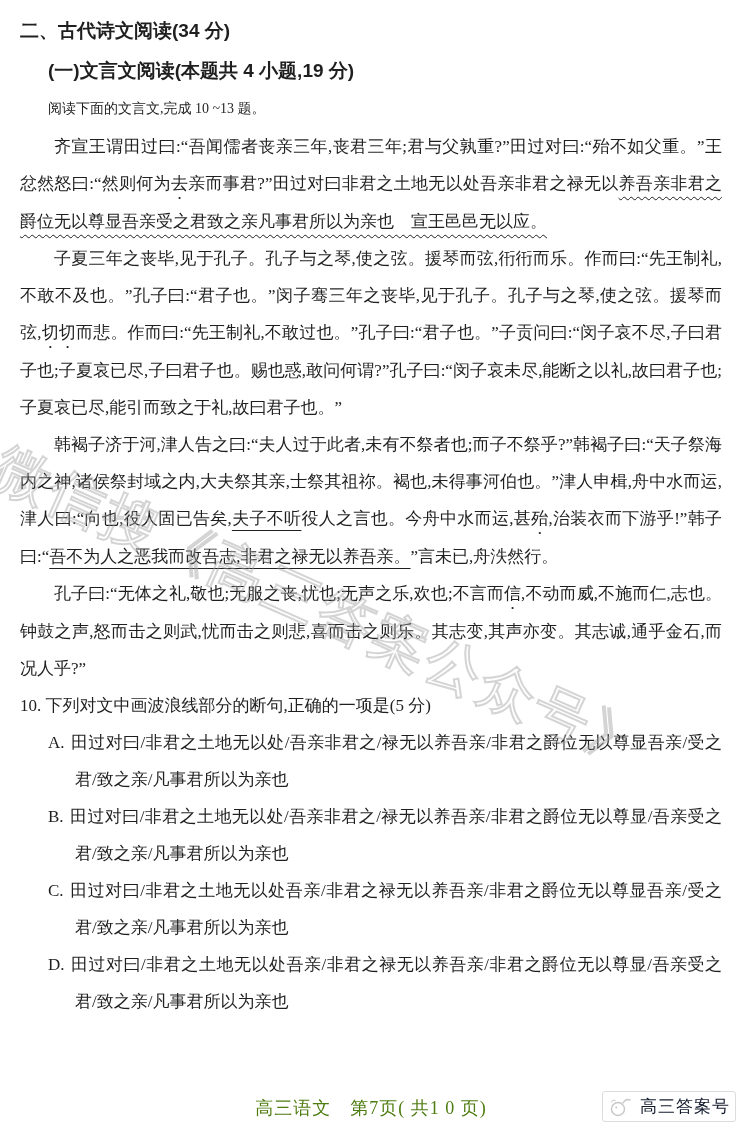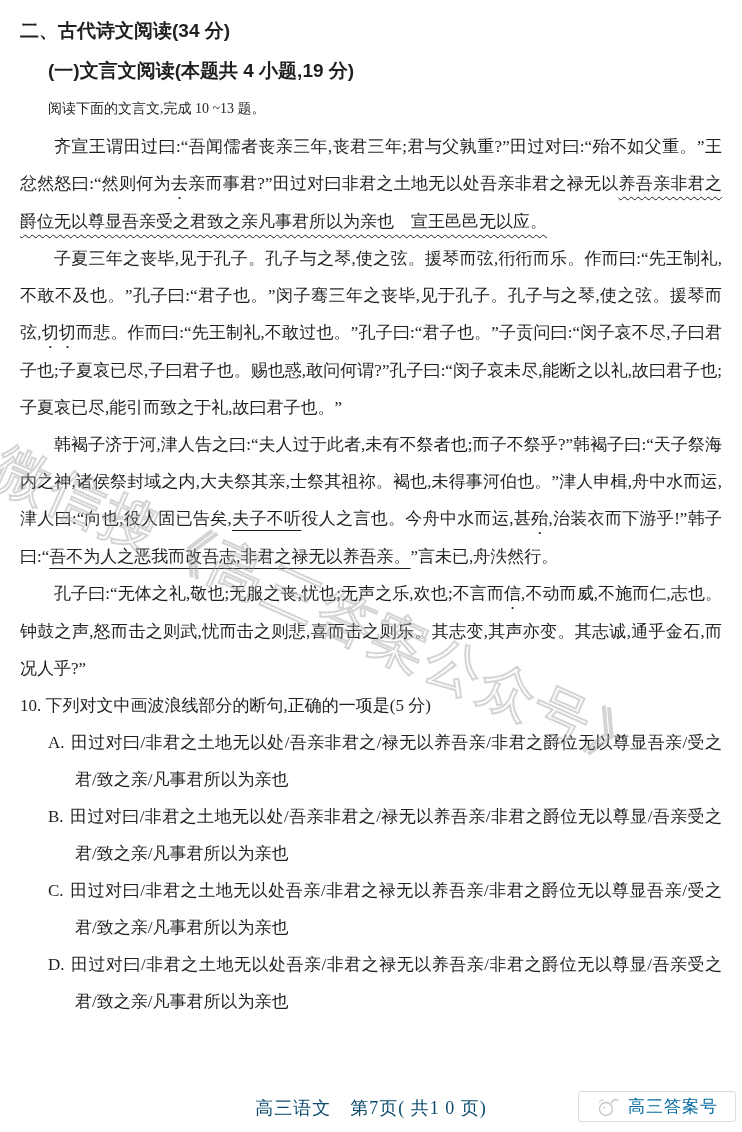--- a/index.html
+++ b/index.html
@@ -49,39 +49,39 @@
   .q-num{font-weight:normal;}
   .option{
     margin-left:28px;
     padding-left:27px;
     text-indent:-27px;
   }
   .opt-label{margin-right:6px;}
   .footer{
     position:absolute;left:0;right:0;bottom:12px;
     text-align:center;font-size:18px;letter-spacing:1px;
-    font-family:"Liberation Serif","DejaVu Serif",serif;color:#0c4a6e;
+    font-family:"Liberation Serif","DejaVu Serif",serif;color:#4d7c0f;
     z-index:2;
   }
   .watermark{
     position:absolute;left:12px;top:430px;
     font-size:56px;letter-spacing:3px;white-space:nowrap;
     transform:rotate(24deg);transform-origin:0 0;
     color:rgba(150,150,150,0.30);
     pointer-events:none;z-index:3;
     font-family:"Liberation Sans","DejaVu Sans",sans-serif;
   }
   @supports (-webkit-text-stroke: 2px gray){
     .watermark{color:transparent;-webkit-text-stroke:2px rgba(160,160,160,0.45);}
   }
   .badge{
     position:absolute;right:6px;bottom:10px;
     display:flex;align-items:center;gap:6px;
     border:1px solid #dcdcdc;border-radius:3px;
-    padding:3px 17px;color:#0369a1;
+    padding:3px 5px;color:#0f172a;
     font-size:17px;letter-spacing:1px;z-index:4;
     font-family:"Liberation Sans","DejaVu Sans",sans-serif;
     background:rgba(255,255,255,0.6);
     margin-left:32px;
   }
   .badge svg{display:block;}
 </style>
 </head>
 <body>
 

